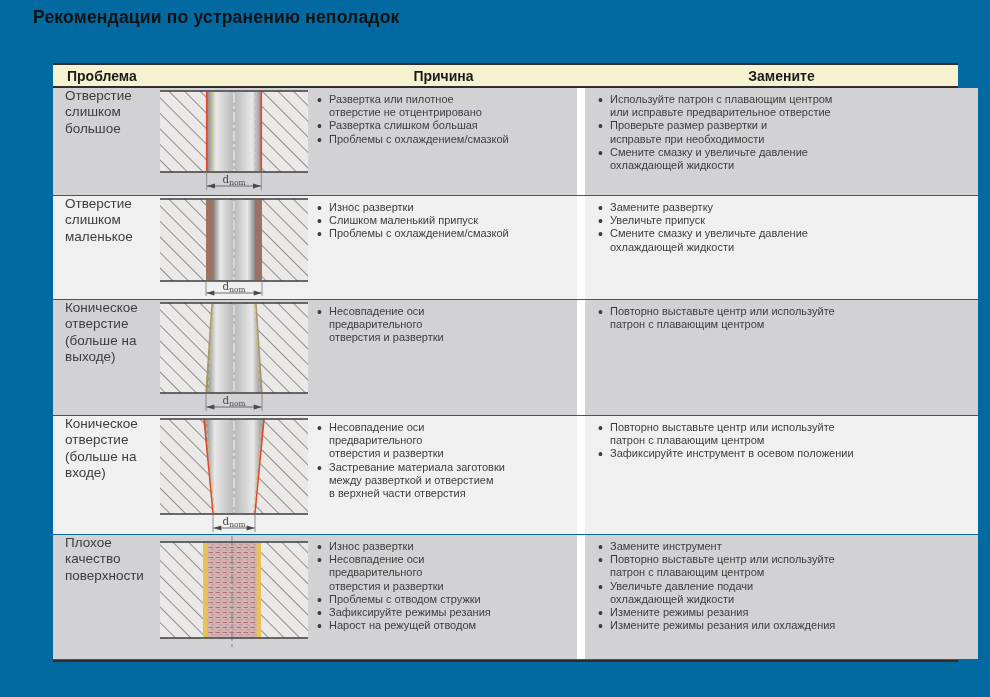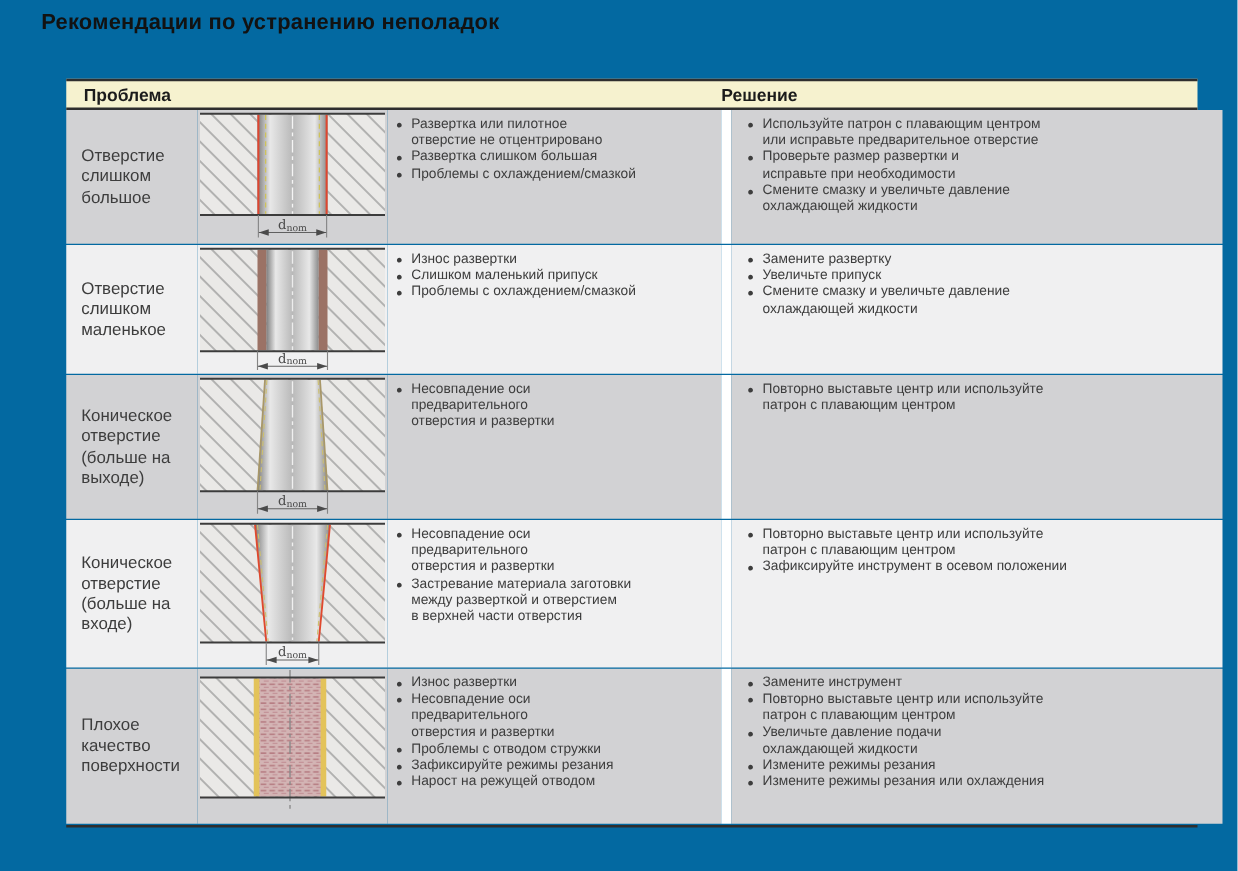--- a/index.html
+++ b/index.html
@@ -12,21 +12,21 @@
          border-top:2px solid #2e2e2e;border-bottom:2px solid #2e2e2e;height:25px;
          align-items:center;font-weight:bold;font-size:14px;color:#1b1b1b;}
   .th-problem{padding-left:14px}
   .th-center{text-align:center}
   .row{display:grid;grid-template-columns:105px 152px 267px 8px 393px;}
   .row + .row{margin-top:1px}
   .odd  .c{background:#d2d2d4}
   .even .c{background:#f0f0f1}
   .c.gapcol{background:#fff}
   .r1{min-height:107px}.r2{min-height:103px}.r3{min-height:115px}.r4{min-height:118px}.r5{min-height:124px}
-  .problem{display:flex;align-items:center;padding-left:12px;font-size:13.5px;line-height:1.22;}
+  .problem{display:flex;align-items:flex-start;padding-left:12px;font-size:13.5px;line-height:1.22;}
   .problem .ptext{white-space:pre-line}
   .imgcell{padding-top:1px;text-align:center}
   ul.blist{list-style:none;padding:5px 2px 0 6px;font-size:11px;line-height:1.2;}
   .solution ul.blist{padding-left:12px}
   .blist li{position:relative;padding-left:13px;white-space:pre-line;}
   .blist li::before{content:"\2022";position:absolute;left:1px;top:-1px;font-size:14px;}
   .bottom-line{height:0;border-top:2px solid #2e2e2e;margin-top:1px;}
   .dim{font-family:"DejaVu Serif",serif;font-size:10.5px;fill:#4a4a4a}
   .dim .sub{font-size:7.5px}
   svg{display:block;margin:0 auto}
@@ -56,22 +56,23 @@
         <line x1="0.5" y1="1.5" x2="5" y2="1.5" stroke="#af6f77" stroke-width="1"></line>
         <line x1="3" y1="3.8" x2="7" y2="3.8" stroke="#c08b92" stroke-width="0.8"></line>
       </pattern>
     </defs>
   </svg>
 
   <div class="table">
 
     <div class="thead">
       <div class="th-problem">Проблема</div>
+      <div class="th-center">Причина</div>
       <div></div>
-      <div class="th-center">Решение</div>
+      <div class="th-center">Замените</div>
     </div>
 
     <div class="row odd r1">
       <div class="c problem">
         <div class="ptext">Отверстие
 слишком
 большое</div>
       </div>
       <div class="c imgcell">
         <svg width="150" height="104" viewBox="0 0 150 104">

